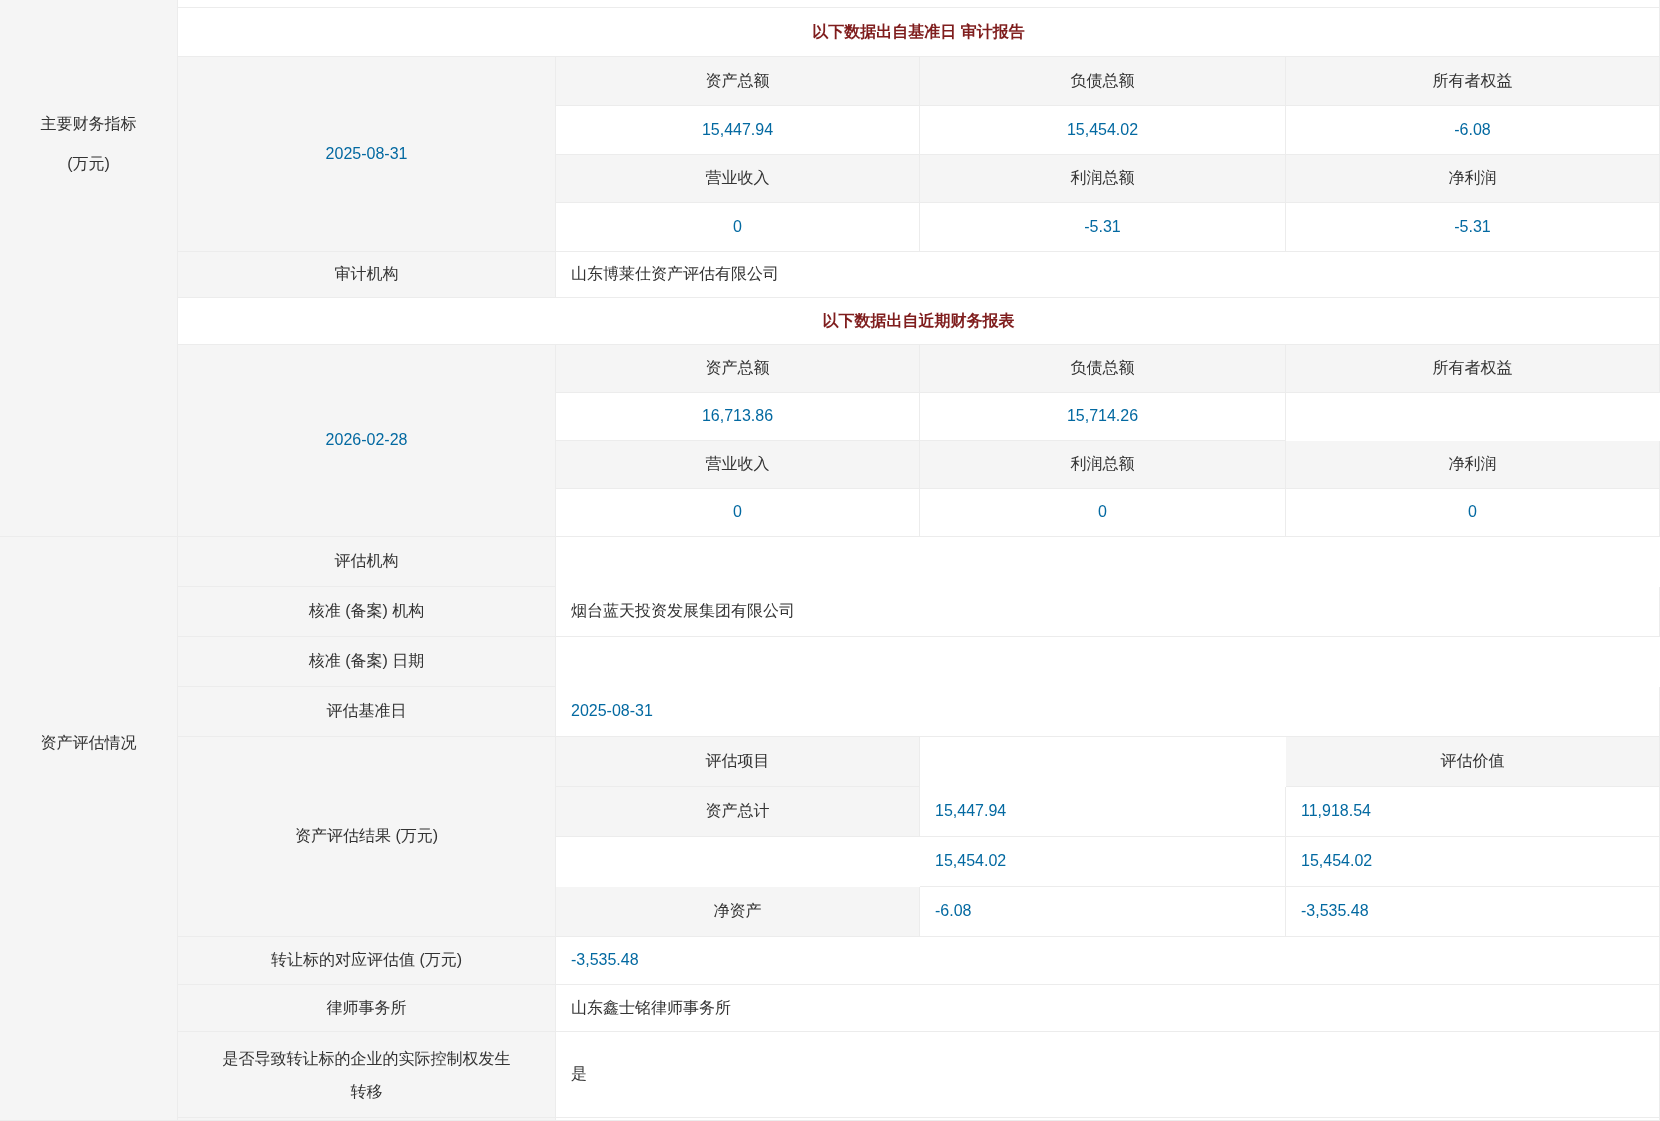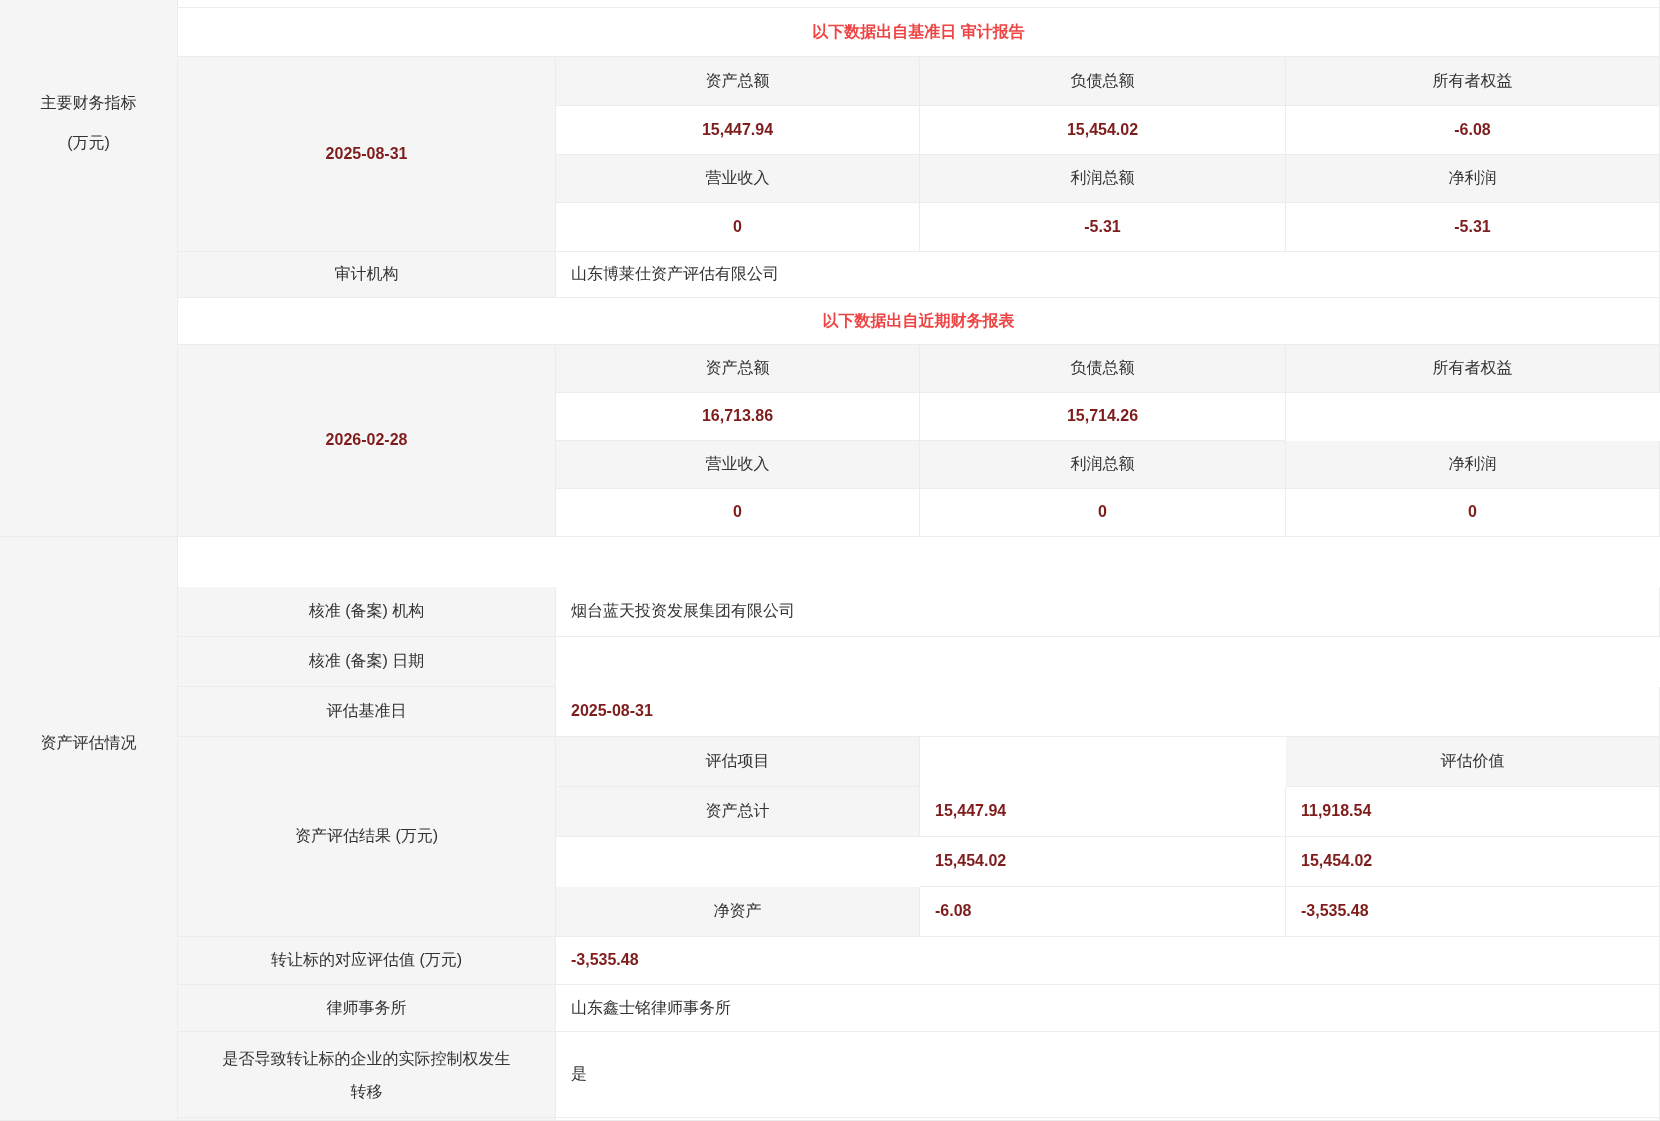--- a/index.html
+++ b/index.html
@@ -17,25 +17,25 @@
     box-sizing:border-box;
     border-right:1px solid #ececec;
     border-bottom:1px solid #ececec;
     display:flex;align-items:center;justify-content:center;
     overflow:hidden;
     line-height:1.3;
   }
   .g{background:#f5f5f5;}
   .w{background:#ffffff;}
   .lft{justify-content:flex-start;padding-left:15px;}
-  .b{font-weight:700;color:#7f1d1d;}
-  .hdr{font-weight:700;color:#ef4444;}
+  .b{font-weight:400;color:#0369a1;}
+  .hdr{font-weight:700;color:#7f1d1d;}
   .side{flex-direction:column;justify-content:flex-start;align-items:center;}
   .side .ln{line-height:40px;display:block;text-align:center;}
-  .pt-fin{padding-top:83px;}
+  .pt-fin{padding-top:104px;}
   .pt-val{padding-top:186px;}
   .wrapbox{width:290px;text-align:center;line-height:33px;word-break:break-all;}
 </style>
 </head>
 <body>
 
 <div class="tbl">
 
   <div class="c g side pt-fin" style="grid-area:1/1/13/2">
     <span class="ln">主要财务指标</span>
@@ -82,20 +82,21 @@
   <div class="c w b" style="grid-area:10/4/11/5">15,714.26</div>
 
   <div class="c g" style="grid-area:11/3/12/4">营业收入</div>
   <div class="c g" style="grid-area:11/4/12/5">利润总额</div>
   <div class="c g" style="grid-area:11/5/12/6">净利润</div>
 
   <div class="c w b" style="grid-area:12/3/13/4">0</div>
   <div class="c w b" style="grid-area:12/4/13/5">0</div>
   <div class="c w b" style="grid-area:12/5/13/6">0</div>
 
+  <div class="c g" style="grid-area:13/2/14/3">评估机构</div>
 
   <div class="c g" style="grid-area:14/2/15/3">核准 (备案) 机构</div>
   <div class="c w lft" style="grid-area:14/3/15/6">烟台蓝天投资发展集团有限公司</div>
 
   <div class="c g" style="grid-area:15/2/16/3">核准 (备案) 日期</div>
 
   <div class="c g" style="grid-area:16/2/17/3">评估基准日</div>
   <div class="c w lft b" style="grid-area:16/3/17/6">2025-08-31</div>
 
   <div class="c g" style="grid-area:17/2/21/3">资产评估结果 (万元)</div>

